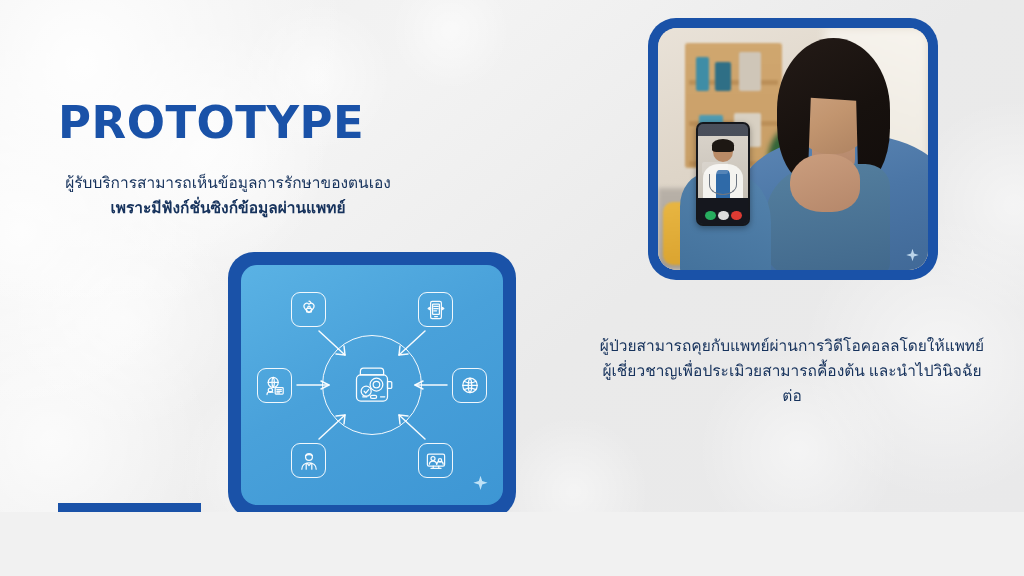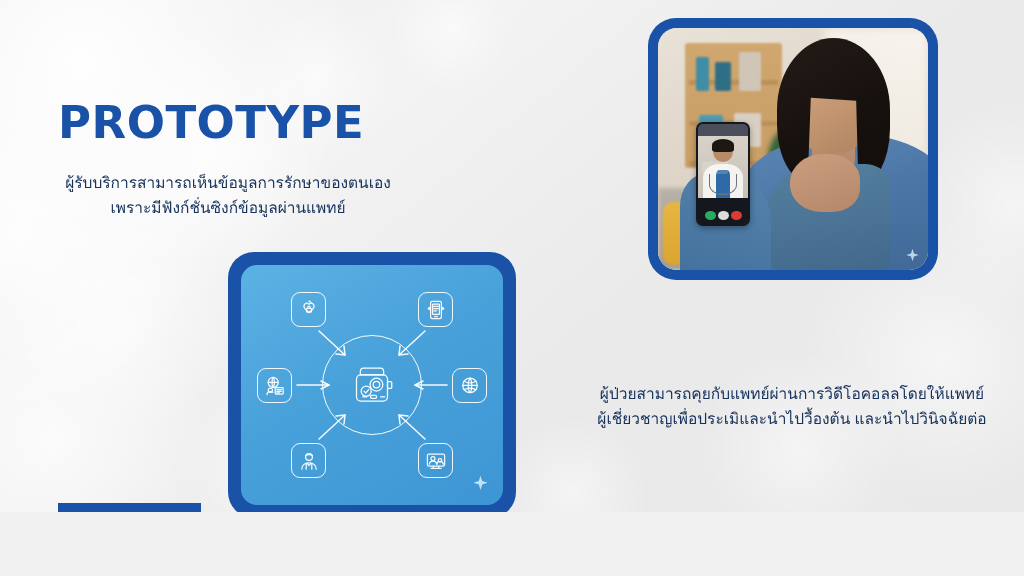--- a/index.html
+++ b/index.html
@@ -37,21 +37,21 @@
     color:#1a52a8;
     font-family:"DejaVu Sans","Liberation Sans",sans-serif;
   }
   #subtitle{
     position:absolute; left:48px; top:171px; width:360px;
     text-align:center; color:#16325c;
     font-size:15.5px; line-height:25px;
     font-family:"DejaVu Sans","Liberation Sans",sans-serif;
   }
   #subtitle .l1{ display:block;text-align:center; }
-  #subtitle .l2{ display:block; }
+  #subtitle .l2{ display:block;font-weight:bold; }
   #accent-bar{
     position:absolute; left:58px; top:503px;
     width:143px; height:15px;
     background:#1a52a8;
   }
   
   #illus-card{
     position:absolute; left:228px; top:252px;
     width:288px; height:266px;
     background:#1a52a8;
@@ -180,22 +180,21 @@
   .p-btn.r{ left:66%; background:#dc3b33; }
   .p-label{ position:absolute; left:8%; bottom:50%; width:52%; height:12%;
     background:rgba(255,255,255,.18); border-radius:2px; }
   #photo-sparkle{ position:absolute; right:8px; bottom:7px; width:15px; height:15px; }
   #photo-sparkle svg{ width:100%; height:100%; }
   
   #caption{
     position:absolute; left:596px; top:333px; width:392px;
     text-align:center; color:#16325c;
     font-size:15.5px; line-height:25px;
-    font-family:Liberation Sans, sans-serif;
-    margin-top:48px;
+    font-family:Liberation Serif, serif;
   }
   #caption span{ display:block; }
 </style>
 </head>
 <body>
 
 <div id="slide">
 
   <div id="title">PROTOTYPE</div>
 
@@ -351,16 +350,16 @@
       <div id="photo-sparkle">
         <svg viewBox="0 0 24 24">
             <path d="M12 1l2.4 7.6L22 11l-7.6 2.4L12 21l-2.4-7.6L2 11l7.6-2.4z" fill="#cfe6f8" opacity=".85"></path>
           </svg>
       </div>
     </div>
   </div>
 
   <div id="caption">
     <span>ผู้ป่วยสามารถคุยกับแพทย์ผ่านการวิดีโอคอลลโดยให้แพทย์</span>
-    <span>ผู้เชี่ยวชาญเพื่อประเมิและนำไปวื้องต้น และนำไปวินิจฉัยต่อ</span>
+    <span>ผู้เชี่ยวชาญเพื่อประเมิวยสามารถคื้องต้น และนำไปวินิจฉัยต่อ</span>
   </div>
 
 </div>
 
 </body></html>

